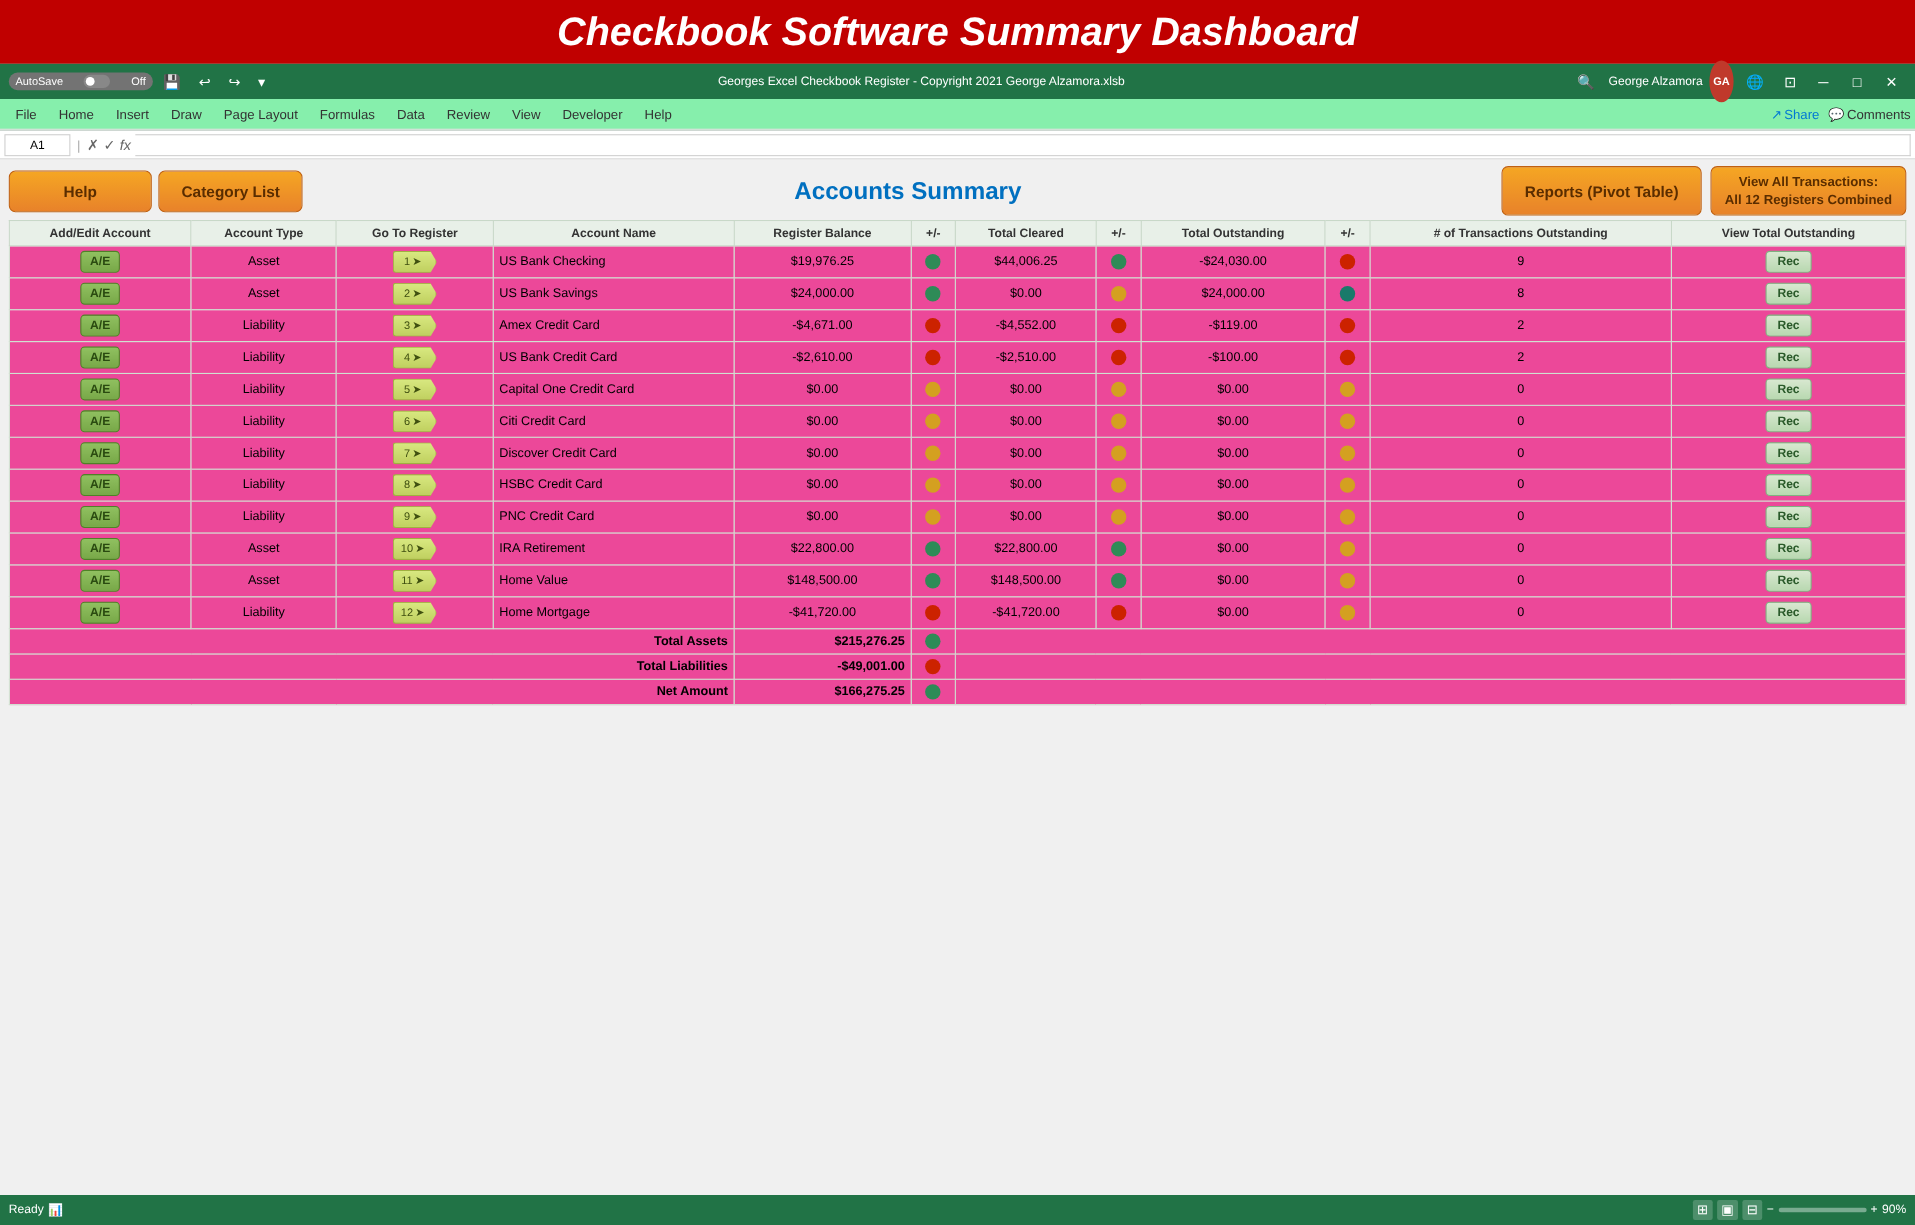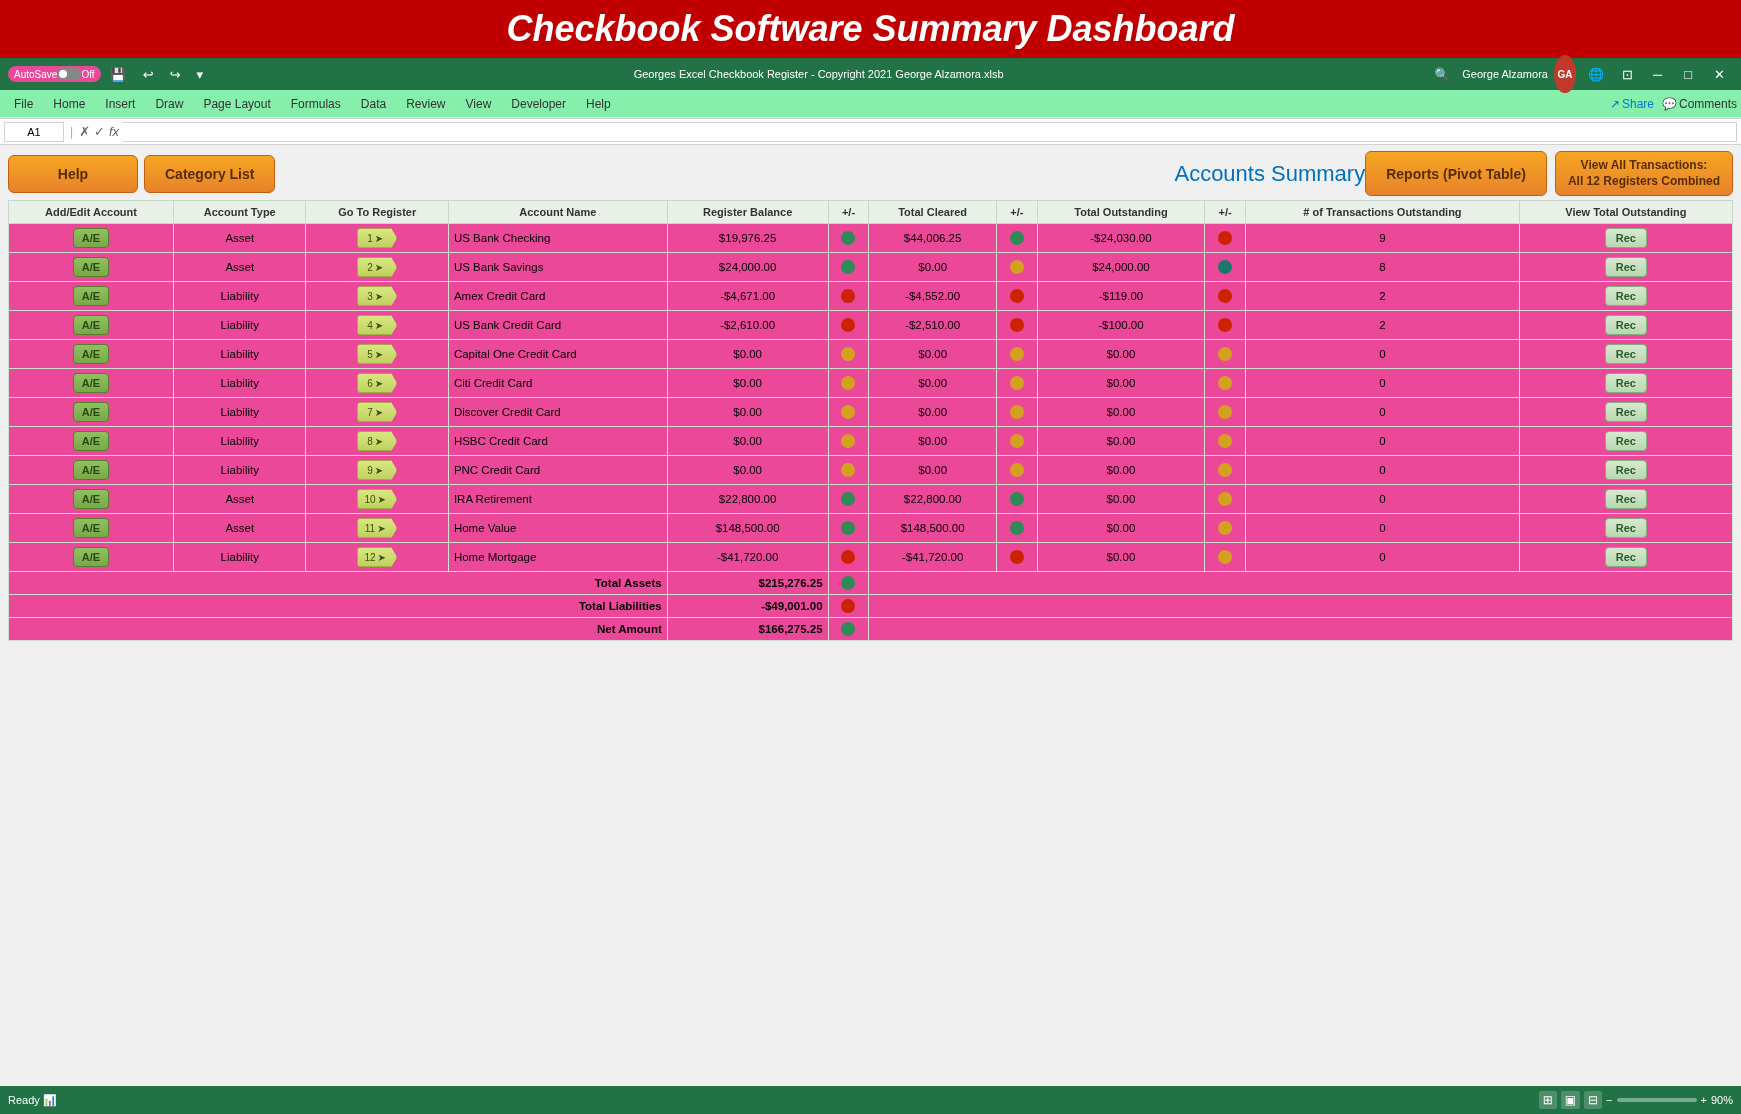--- a/index.html
+++ b/index.html
@@ -22,25 +22,25 @@
       color: white;
       height: 32px;
       padding: 0 8px;
       font-size: 11px;
     }
     .title-bar-left { display: flex; align-items: center; gap: 4px; flex: 0 0 auto; }
     .title-bar-center { flex: 1; text-align: center; font-size: 11px; color: white; }
     .title-bar-right { display: flex; align-items: center; gap: 6px; flex: 0 0 auto; }
 
     .autosave-badge {
-      background: #ec4899;
+      background: #737373;
       border-radius: 10px;
       padding: 2px 6px;
       font-size: 10px;
-      display: flex; align-items: center; gap: 0; text-align: right;
+      display: flex; align-items: center; gap: 19px; text-align: right;
     }
     .autosave-toggle {
       background: #888;
       border-radius: 8px;
       width: 24px; height: 12px;
       display: inline-flex; align-items: center;
       padding: 0 2px;
     }
     .autosave-toggle-dot { width: 8px; height: 8px; background: white; border-radius: 50%; }
 
@@ -121,23 +121,23 @@
       border-radius: 6px;
       padding: 10px 20px;
       font-size: 14px;
       font-weight: bold;
       color: #5a2d00;
       cursor: pointer;
       min-width: 130px;
     }
     .accounts-summary-title {
       flex: 1;
-      text-align: right;
+      text-align: center;
       font-size: 22px;
-      font-weight: normal;
+      font-weight: bold;
       color: #0070c0;
     }
     .reports-btn-group {
       display: flex;
       gap: 4px;
     }
     .view-all-btn {
       background: linear-gradient(to bottom, #f5a623, #e8822a);
       border: 1px solid #c06010;
       border-radius: 6px;

